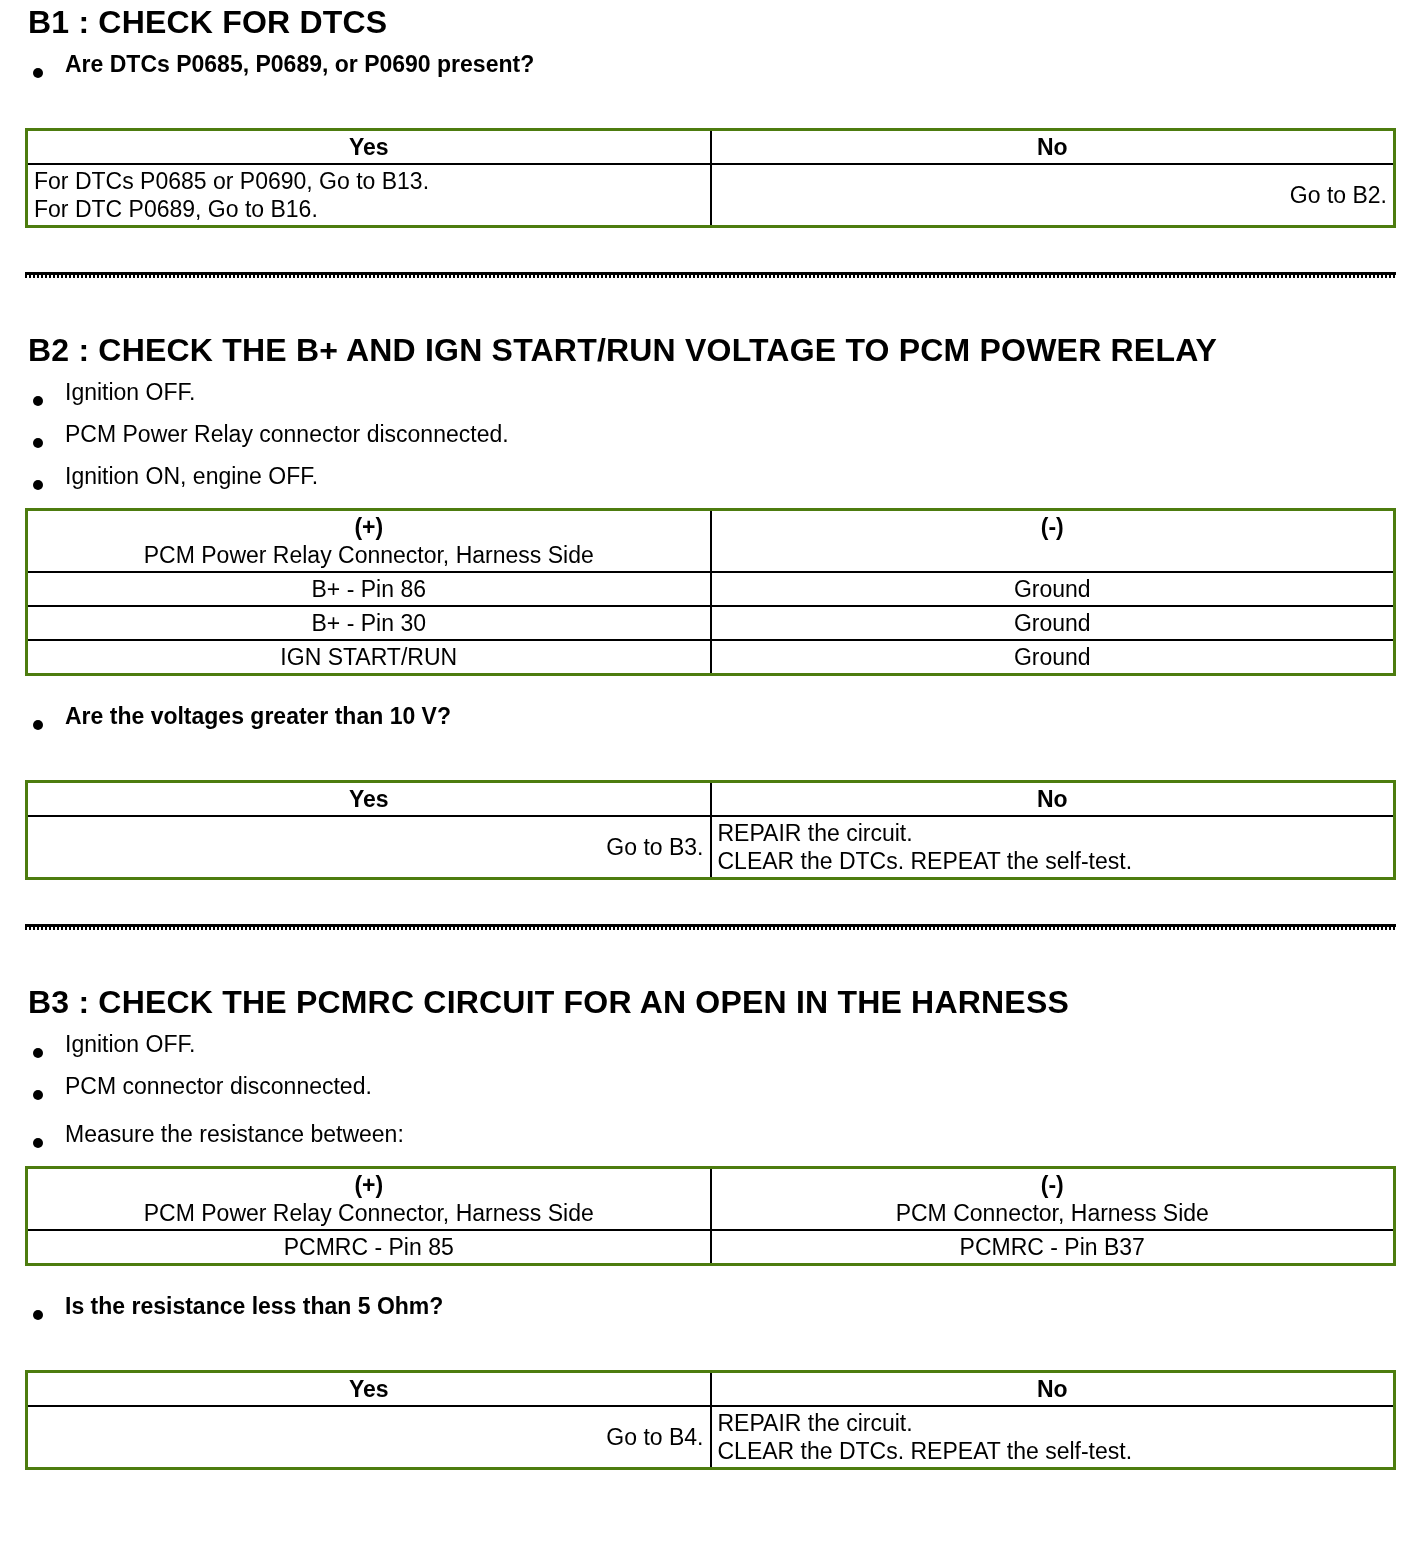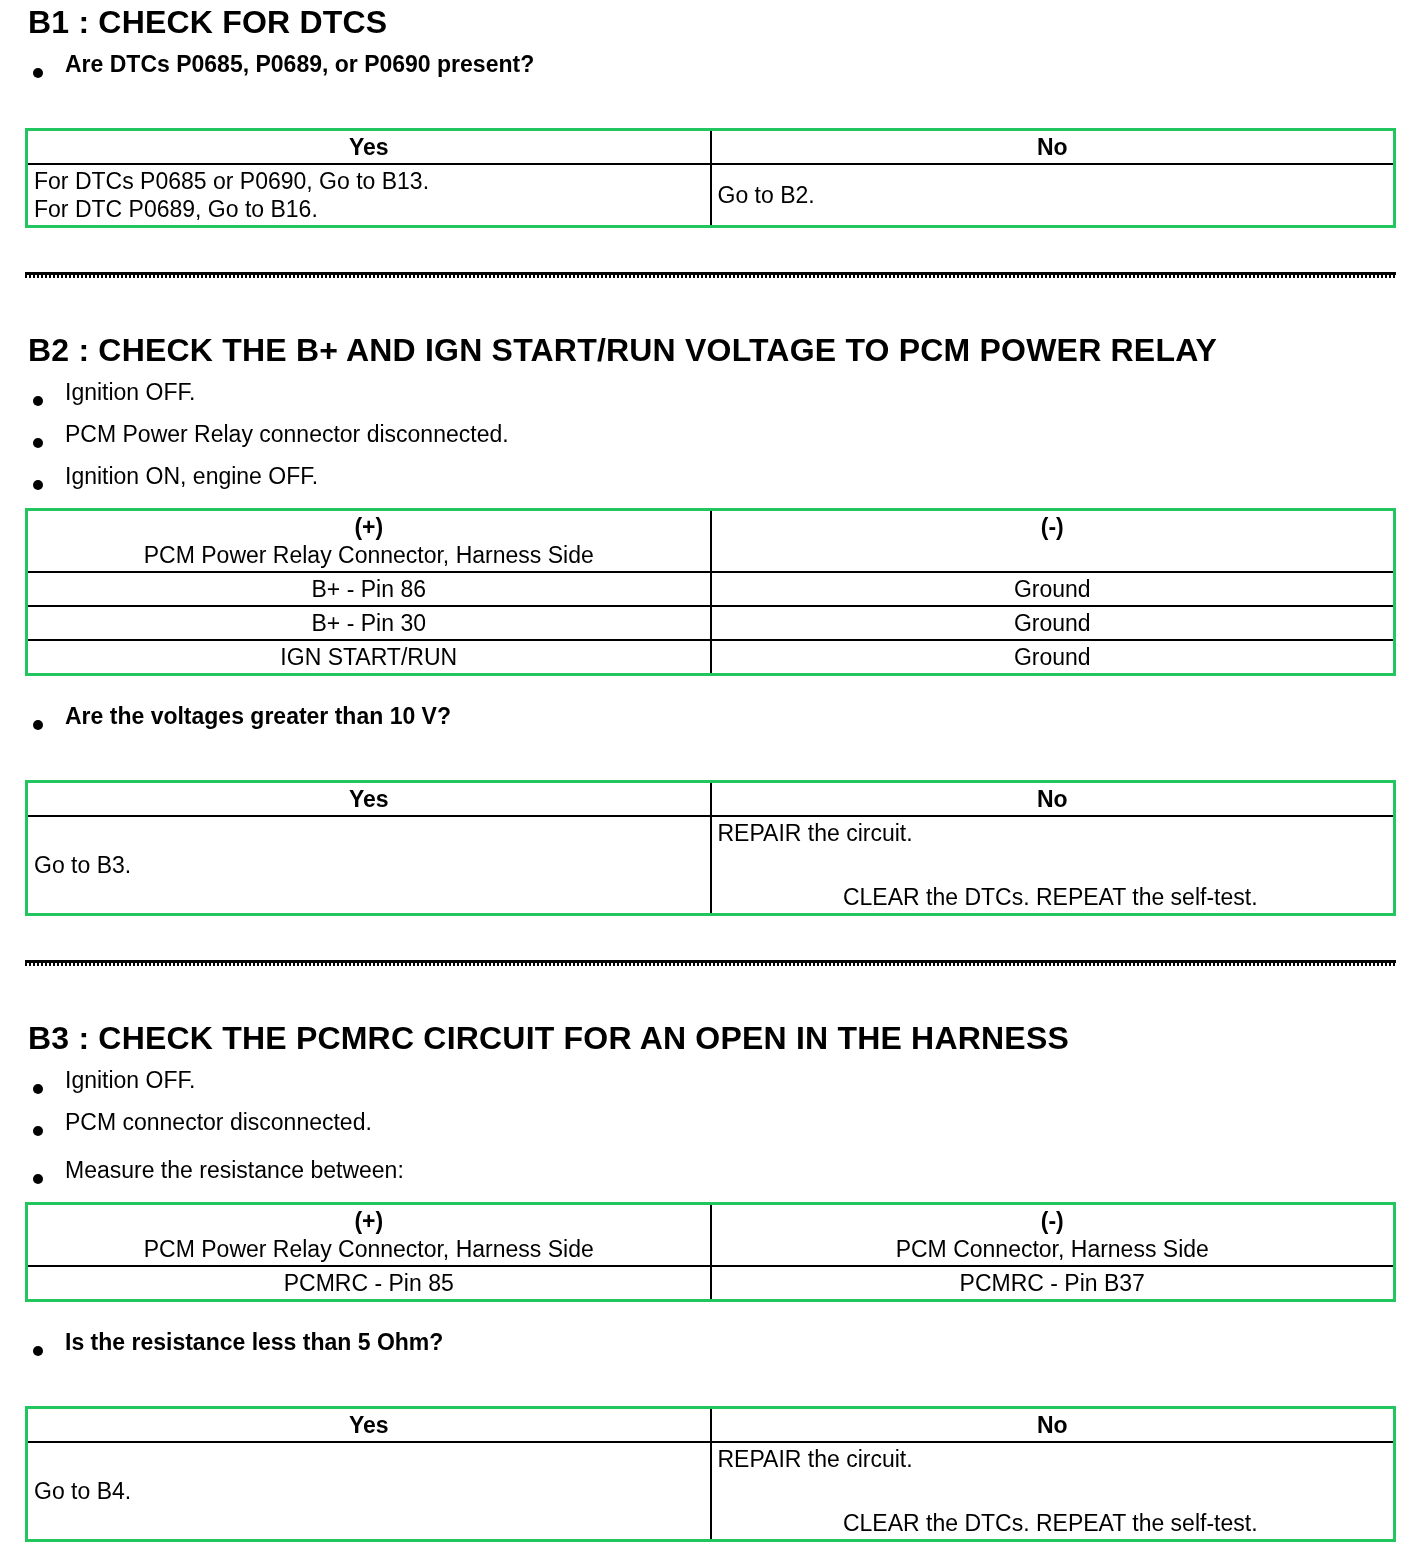--- a/index.html
+++ b/index.html
@@ -32,35 +32,35 @@
     background: #000;
     margin: 9px 0 0 8px;
   }
   .bullet-text { margin-left: 22px; }
   .question { font-weight: bold; margin-top: 26px; }
 
   .tbl {
     width: 100%;
     border-collapse: collapse;
     table-layout: fixed;
-    border: 3px solid #22c55e;
+    border: 3px solid #4d7c0f;
   }
   .tbl th, .tbl td { border: 2px solid #000; padding: 2px 6px; overflow: hidden; }
   .tbl th { font-weight: bold; text-align: center; vertical-align: top; }
 
   .measure { margin-top: 18px; }
   .measure td { text-align: center; }
   .measure .sign { font-weight: bold; }
   .measure .sub { font-weight: normal; }
 
   .decision { margin-top: 50px; }
-  .center-cell { text-align: left; vertical-align: middle; margin-left: 16px; }
+  .center-cell { text-align: right; vertical-align: middle; margin-left: 16px; }
   .yes-multi { text-align: left; vertical-align: middle; padding: 2px 4px; }
   .no-cell { text-align: left; vertical-align: top; }
-  .no-line2 { text-align: center; padding-right: 4px; margin-top: 36px; }
+  .no-line2 { text-align: left; padding-right: 4px; }
 
   .divider {
     margin-top: 44px;
     height: 6px;
     border-top: 3px solid #000;
     background: repeating-linear-gradient(90deg, #000 0 2px, #fff 2px 4px);
   }
 </style>
 </head>
 <body>

